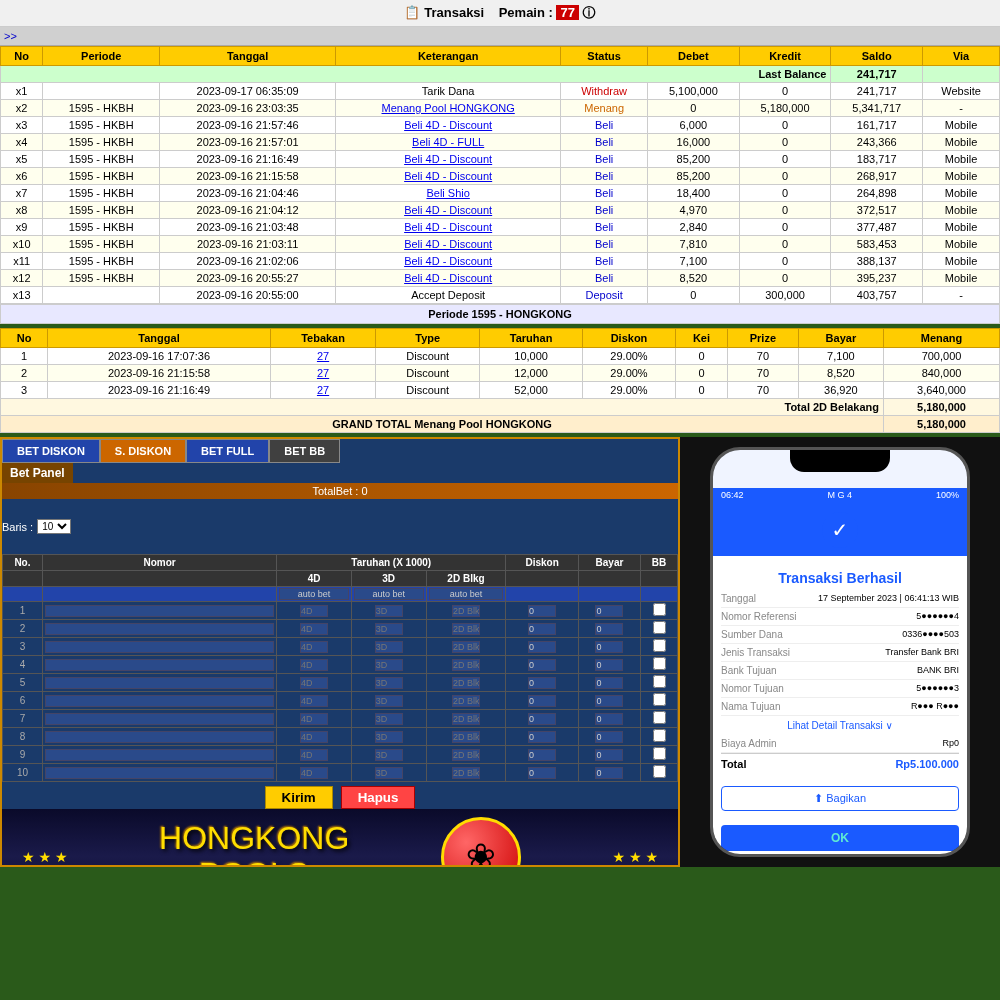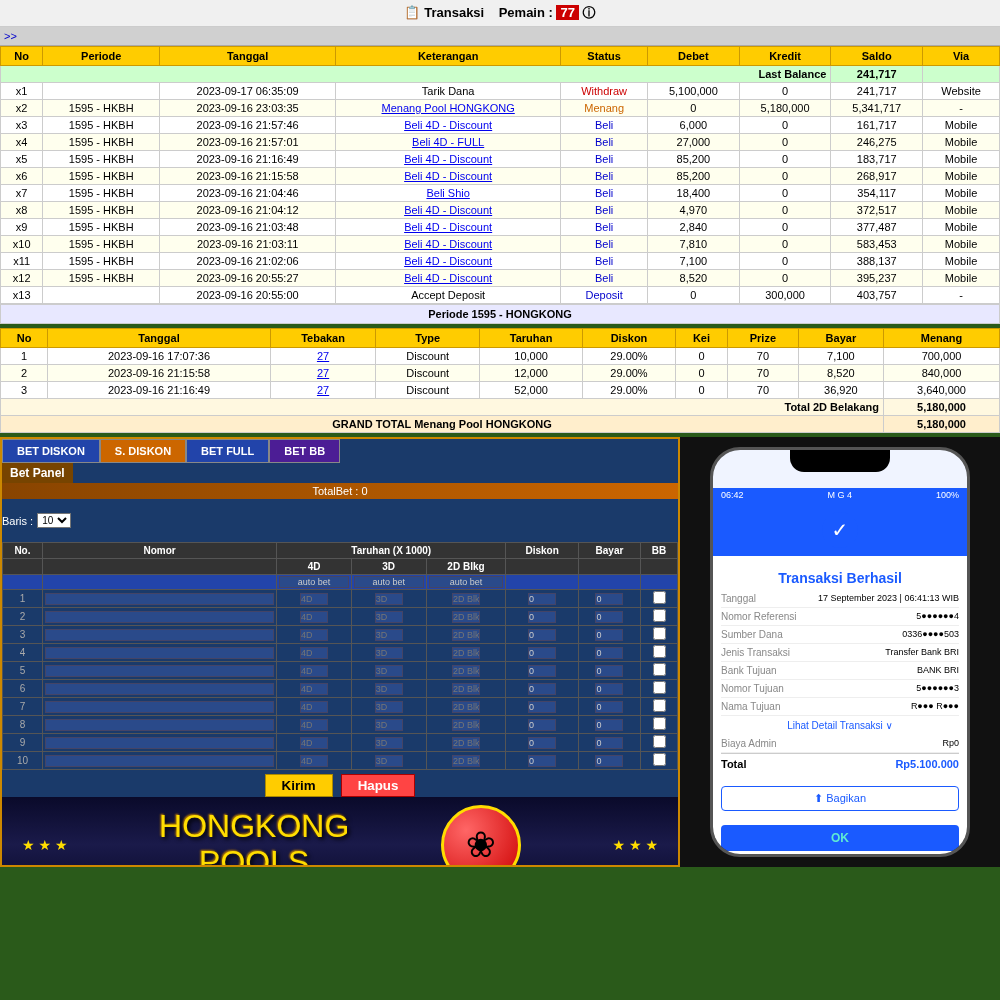--- a/index.html
+++ b/index.html
@@ -66,39 +66,39 @@
     .bet-tab {
       padding: 5px 14px;
       font-size: 11px;
       font-weight: bold;
       cursor: pointer;
       border: 1px solid #888;
       color: #fff;
       background: #2244aa;
     }
     .bet-tab.active { background: #cc6600; color: #fff; }
-    .bet-tab.green { background: #4c1d95; }
+    .bet-tab.green { background: #404040; }
     .bet-panel-title {
       background: #774400;
       color: #fff;
       font-weight: bold;
       padding: 3px 8px;
       font-size: 12px;
     }
     .total-bet-bar {
       background: linear-gradient(to right, #884400, #cc6600);
       color: #fff;
       text-align: center;
       font-size: 11px;
       padding: 2px;
     }
     .baris-row {
       display: flex;
       align-items: center;
-      padding: 14px 0;
+      padding: 20px 0;
       color: #fff;
       font-size: 11px;
     }
     .baris-row select {
       font-size: 10px;
       margin-left: 4px;
       background: #fff;
     }
     .bet-table { width: 100%; font-size: 10px; }
     .bet-table th {
@@ -311,23 +311,23 @@
     <td>0</td>
     <td>161,717</td>
     <td>Mobile</td>
   </tr>
         <tr class="row-alt">
     <td>x4</td>
     <td>1595 - HKBH</td>
     <td>2023-09-16 21:57:01</td>
     <td class="td-link">Beli 4D - FULL</td>
     <td style="color:#0000cc">Beli</td>
-    <td>27,000</td>
-    <td>0</td>
-    <td>246,275</td>
+    <td>16,000</td>
+    <td>0</td>
+    <td>243,366</td>
     <td>Mobile</td>
   </tr>
         <tr class="row-white">
     <td>x5</td>
     <td>1595 - HKBH</td>
     <td>2023-09-16 21:16:49</td>
     <td class="td-link">Beli 4D - Discount</td>
     <td style="color:#0000cc">Beli</td>
     <td>85,200</td>
     <td>0</td>
@@ -346,21 +346,21 @@
     <td>Mobile</td>
   </tr>
         <tr class="row-white">
     <td>x7</td>
     <td>1595 - HKBH</td>
     <td>2023-09-16 21:04:46</td>
     <td class="td-link">Beli Shio</td>
     <td style="color:#0000cc">Beli</td>
     <td>18,400</td>
     <td>0</td>
-    <td>354,117</td>
+    <td>264,898</td>
     <td>Mobile</td>
   </tr>
         <tr class="row-alt">
     <td>x8</td>
     <td>1595 - HKBH</td>
     <td>2023-09-16 21:04:12</td>
     <td class="td-link">Beli 4D - Discount</td>
     <td style="color:#0000cc">Beli</td>
     <td>4,970</td>
     <td>0</td>

